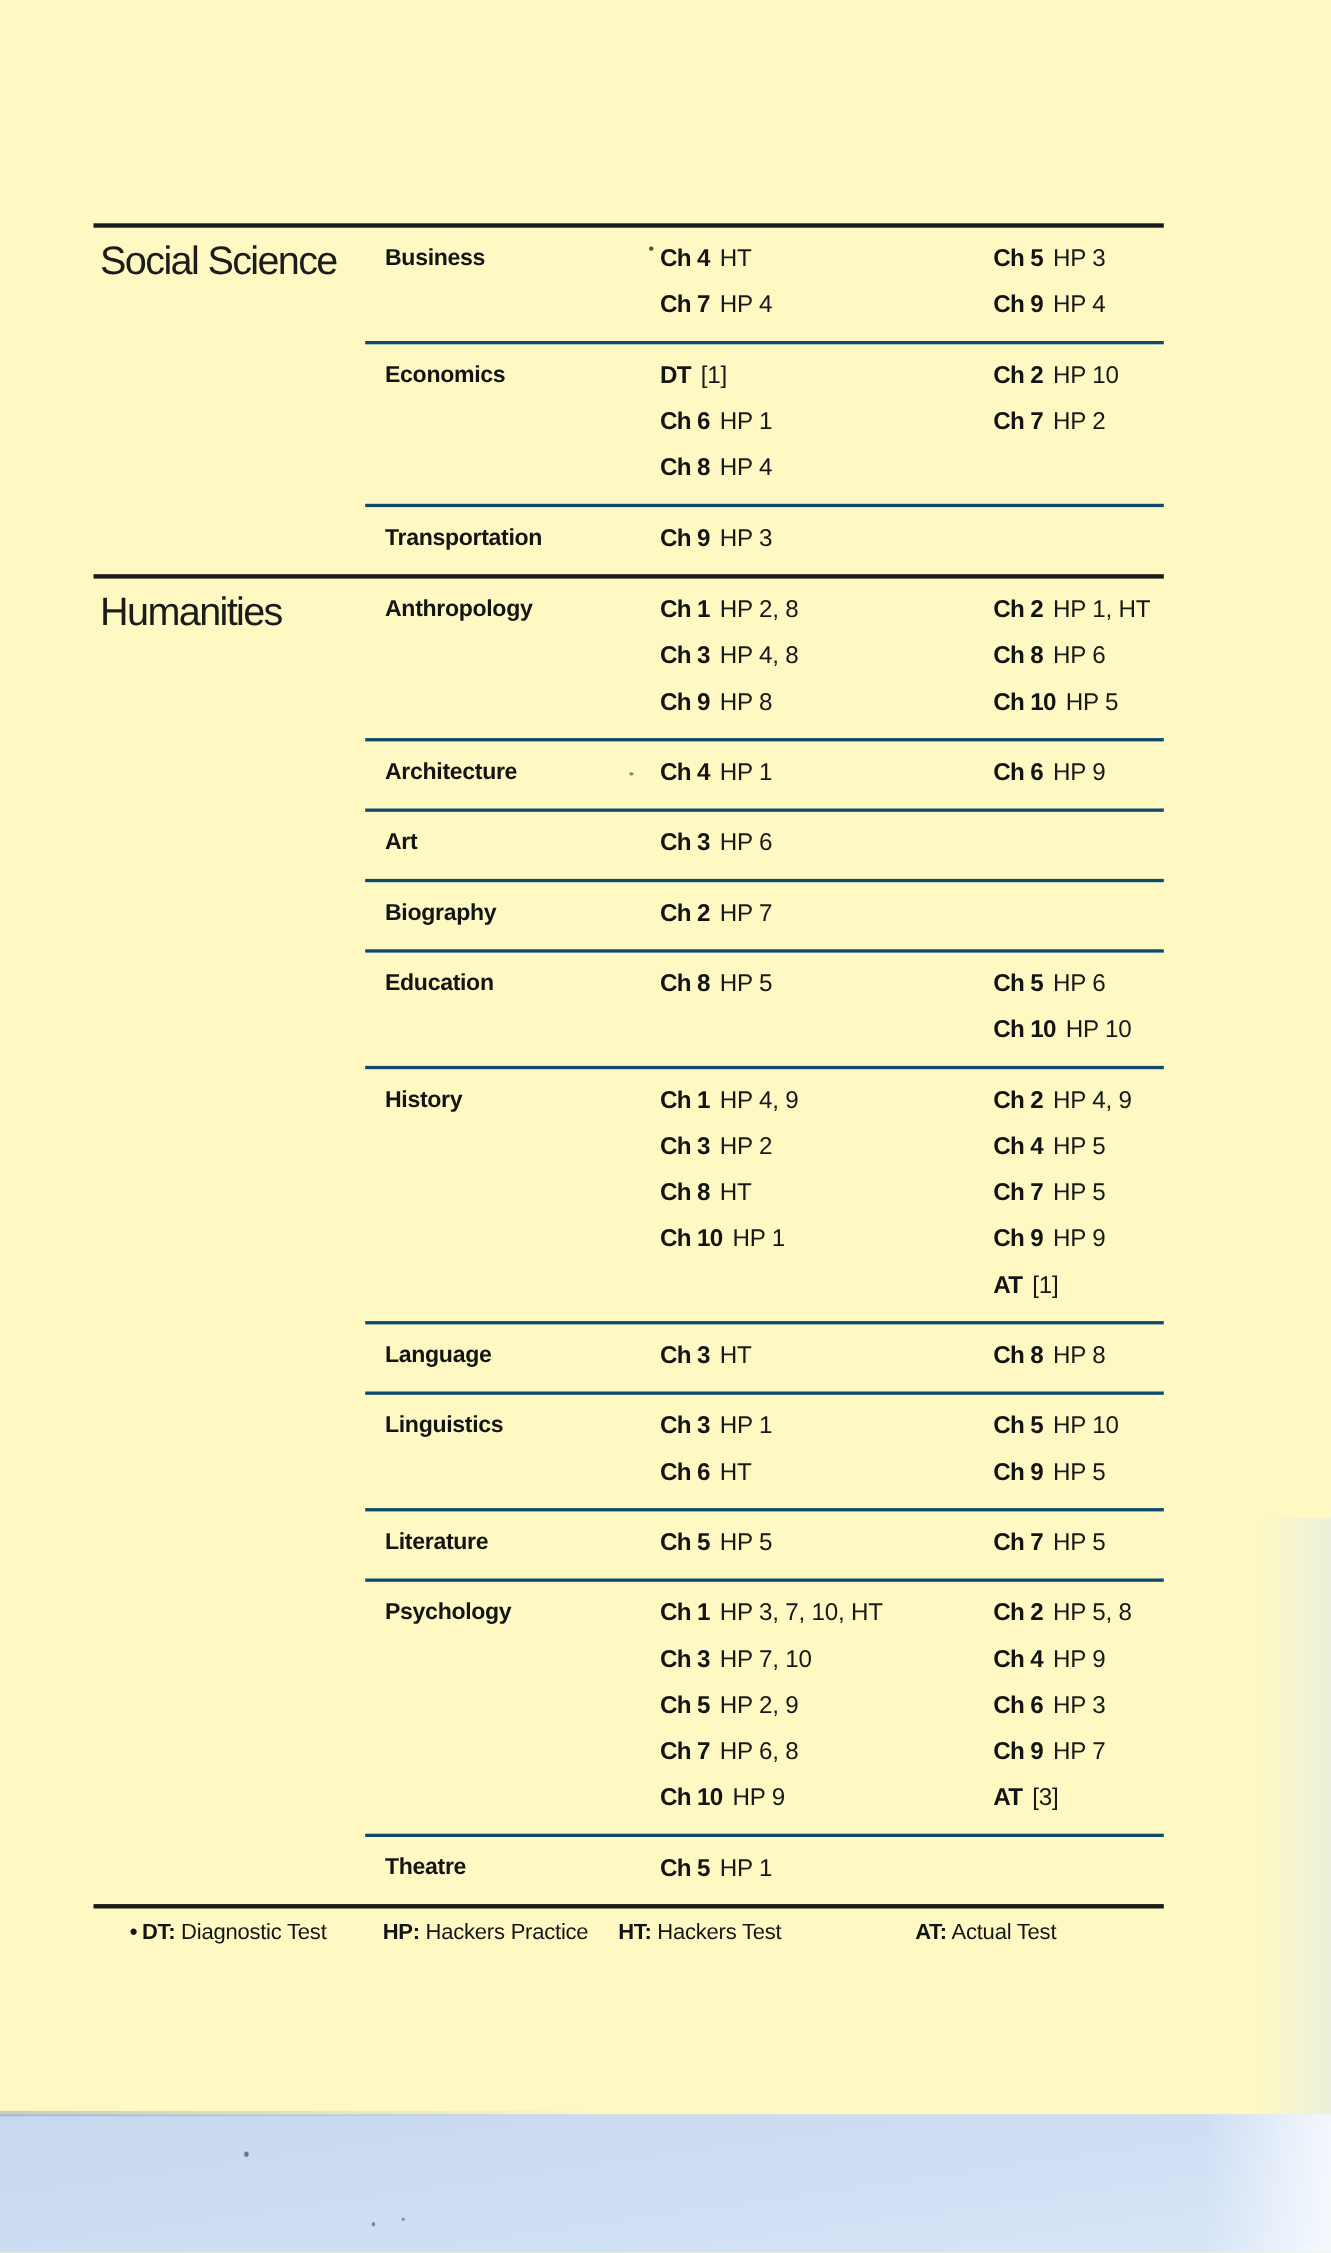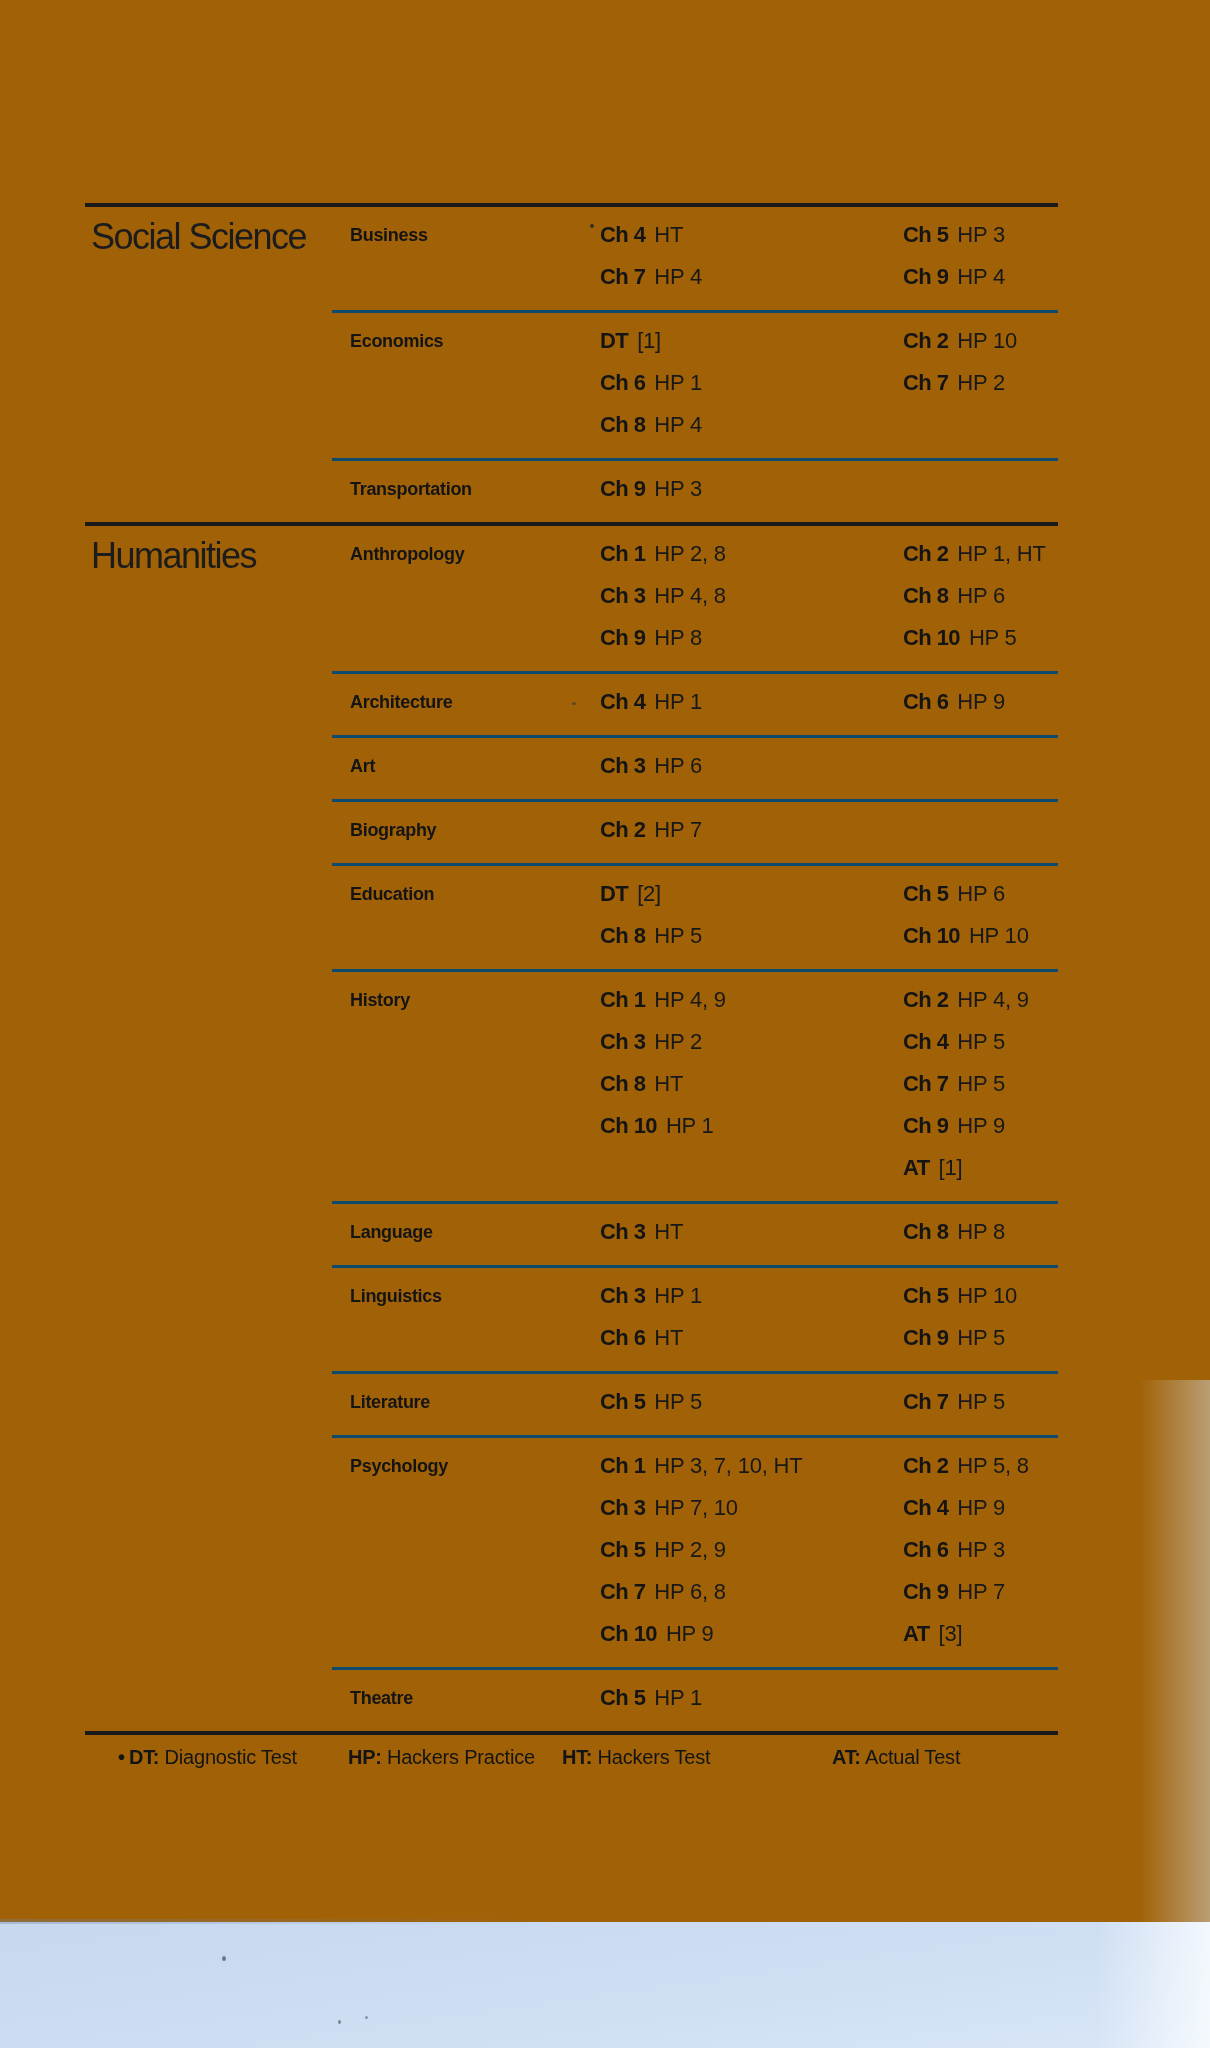--- a/index.html
+++ b/index.html
@@ -1,19 +1,19 @@
 <!DOCTYPE html>
 <html><head>
 <meta charset="utf-8">
 <style>
   html,body{margin:0;padding:0;}
   .page{
     position:relative;
     width:1210px;height:2048px;
-    background:#a16207;
+    background:#fef9c3;
     font-family:"Liberation Sans",sans-serif;
     color:#141414;
     overflow:hidden;
     text-decoration:underline;
   }
   
   .study-table{
     position:absolute;left:85px;top:203px;width:973px;
     border-top:4px solid #1a1a1a;
     border-bottom:4px solid #1a1a1a;
@@ -28,21 +28,21 @@
     white-space:nowrap;
   }
   .topic-row{
     margin-left:247px;
     display:grid;
     grid-template-columns:268px 303px auto;
     padding:7px 0 12px;
   }
   .topic-row + .topic-row{border-top:3px solid #0c4a6e;}
   .topic-name{
-    font-size:18px;font-weight:bold;
+    font-size:21px;font-weight:bold;
     line-height:42px;
     letter-spacing:-0.3px;
     padding-left:18px;
   }
   .entries{display:flex;flex-direction:column;}
   .entry{line-height:42px;font-size:22px;white-space:nowrap;}
   .entry .ch{font-weight:bold;letter-spacing:-0.6px;margin-right:9px;}
   .entry .val{letter-spacing:-0.2px;color:#181818;}
   
   .legend{position:absolute;left:0;top:1746px;width:1031px;height:30px;}
@@ -150,21 +150,20 @@
         <div class="topic-row">
           <div class="topic-name">Biography</div>
           <div class="entries">
             <div class="entry"><span class="ch">Ch 2</span><span class="val">HP 7</span></div>
           </div>
           <div class="entries"></div>
         </div>
         <div class="topic-row">
           <div class="topic-name">Education</div>
           <div class="entries">
-            <div class="entry"><span class="ch">DT</span><span class="val">[2]</span></div>
             <div class="entry"><span class="ch">Ch 8</span><span class="val">HP 5</span></div>
           </div>
           <div class="entries">
             <div class="entry"><span class="ch">Ch 5</span><span class="val">HP 6</span></div>
             <div class="entry"><span class="ch">Ch 10</span><span class="val">HP 10</span></div>
           </div>
         </div>
         <div class="topic-row">
           <div class="topic-name">History</div>
           <div class="entries">

